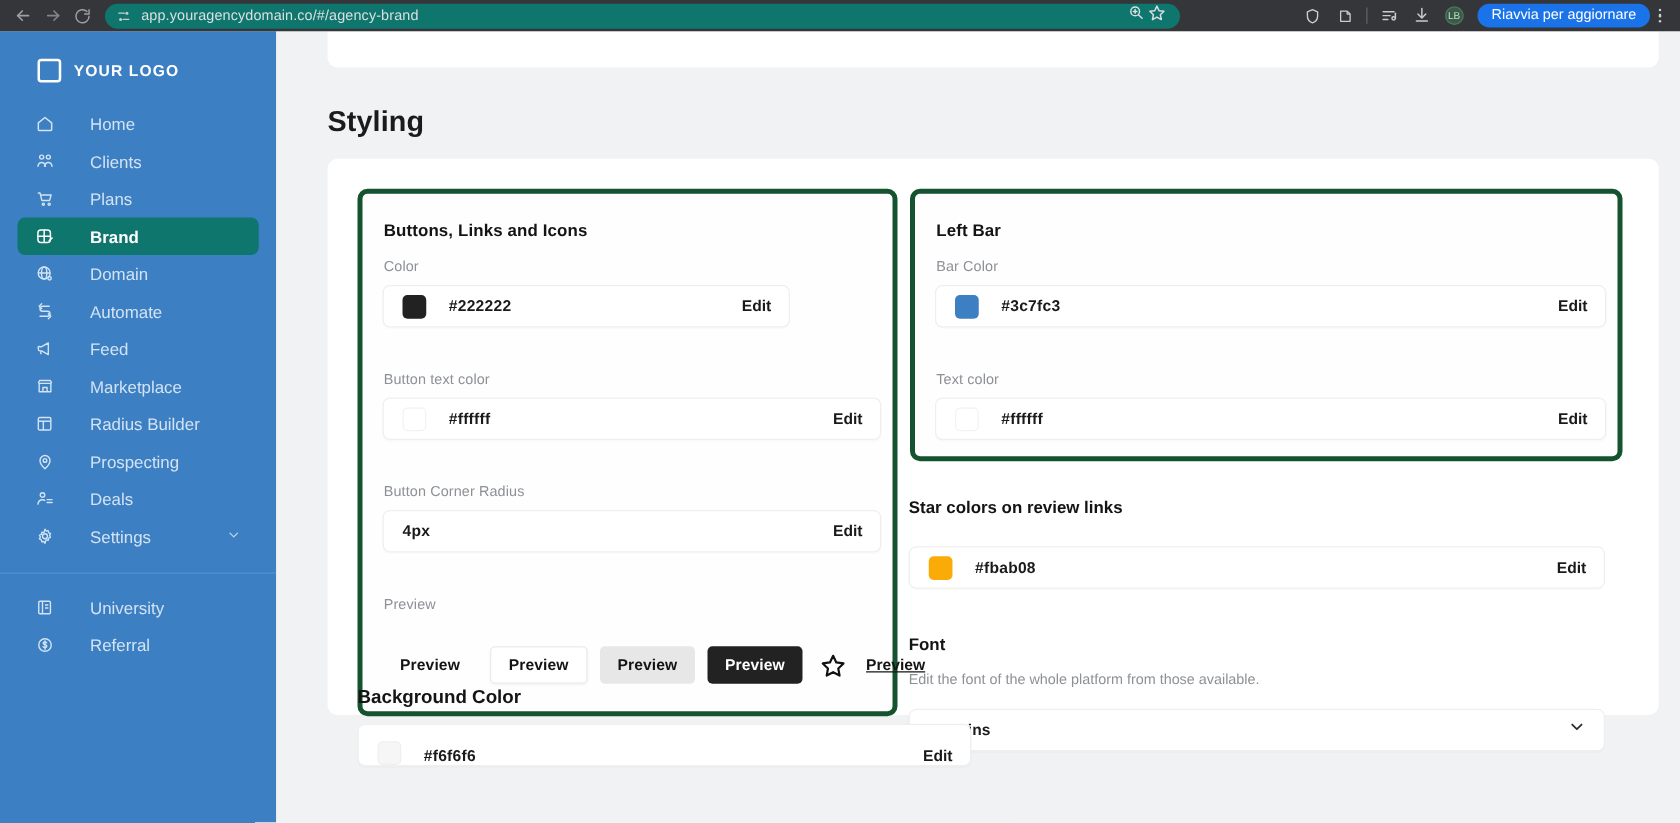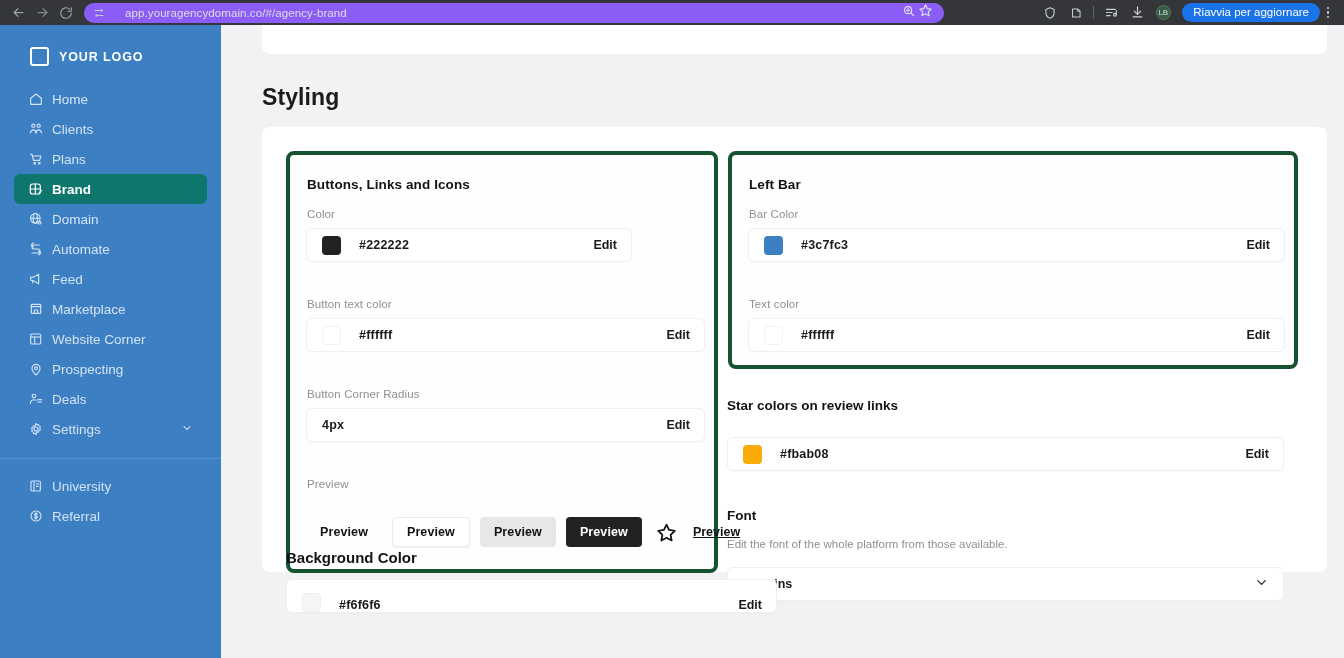--- a/index.html
+++ b/index.html
@@ -22,25 +22,25 @@
     width: 24px; height: 22px;
     display: flex; align-items: center; justify-content: center;
     color: #9aa0a6; font-size: 13px; line-height: 1;
     border-radius: 50%;
   }
   .nav-btn svg { display: block; }
   .omnibox {
     margin-left: 6px;
     height: 20px;
     flex: 0 1 860px;
-    background: #8b5cf6;
+    background: #0f766e;
     border-radius: 11px;
     display: flex; align-items: center;
     padding: 0 9px;
-    gap: 20px;
+    gap: 8px;
   }
   .omni-icon { width: 12px; height: 12px; flex: 0 0 auto; display:block; }
   .omni-url {
     color: #dcdfe2; font-size: 11.5px;
     white-space: nowrap; overflow: hidden; text-overflow: ellipsis;
     letter-spacing: .1px;
   }
   .chrome-right {
     margin-left: auto;
     display: flex; align-items: center; gap: 0px;
@@ -91,21 +91,21 @@
   .logo-square {
     width: 19px; height: 19px;
     border: 2.3px solid #ffffff; border-radius: 3px;
   }
   .logo-text {
     font-size: 12.5px; font-weight: 700; letter-spacing: .9px;
     color: #ffffff;
   }
   .nav { margin-top: 6px; }
   .nav-item {
-    display: flex; align-items: center; gap: 8px;
+    display: flex; align-items: center; gap: 28px;
     height: 30px; margin: 0 14px 0 14px;
     padding-left: 14px;
     border-radius: 6px;
     color: #d3e3f3;
     font-size: 13.5px;
     position: relative;
   }
   .nav-item .ico { width: 16px; height: 16px; flex: 0 0 16px; display: flex; align-items: center; justify-content: center; }
   .nav-item .ico svg { width: 16px; height: 16px; display: block; }
   .nav-item.active { background: #0f766e; color: #ffffff; font-weight: 600; }
@@ -393,21 +393,21 @@
       </div>
 
       <div class="nav-item">
         <span class="ico">
           <svg viewBox="0 0 24 24" fill="none" stroke="#d3e3f3" stroke-width="1.7" stroke-linejoin="round">
               <rect x="4" y="4.5" width="15" height="15" rx="1.6"></rect>
               <line x1="4" y1="9" x2="19" y2="9"></line>
               <line x1="10" y1="9" x2="10" y2="19.5"></line>
             </svg>
         </span>
-        <span>Website Corner</span>
+        <span>Radius Builder</span>
       </div>
 
       <div class="nav-item">
         <span class="ico">
           <svg viewBox="0 0 24 24" fill="none" stroke="#d3e3f3" stroke-width="1.7" stroke-linejoin="round">
               <path d="M12 21s6-5.6 6-10a6 6 0 1 0-12 0c0 4.4 6 10 6 10z"></path>
               <circle cx="12" cy="11" r="2.2"></circle>
             </svg>
         </span>
         <span>Prospecting</span>

